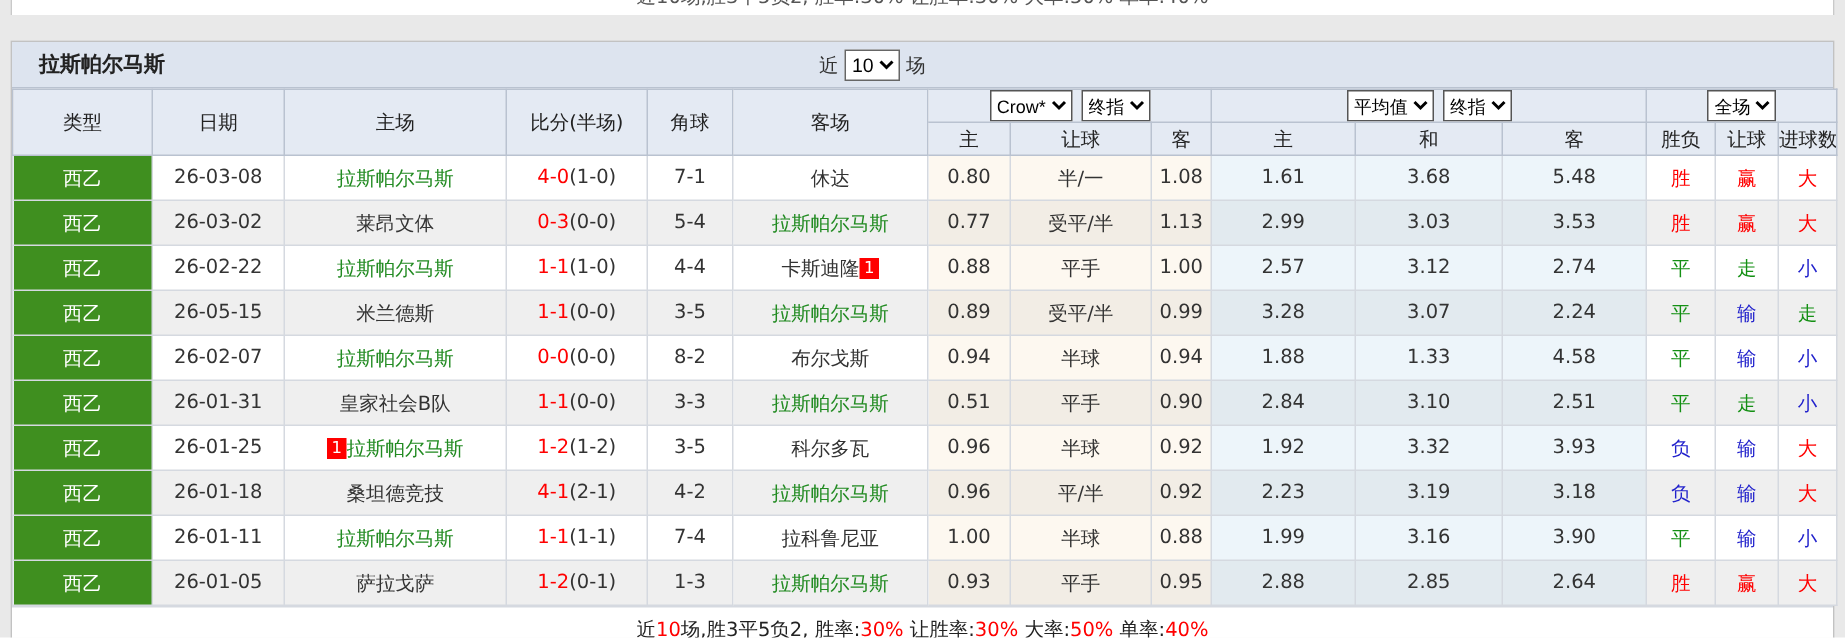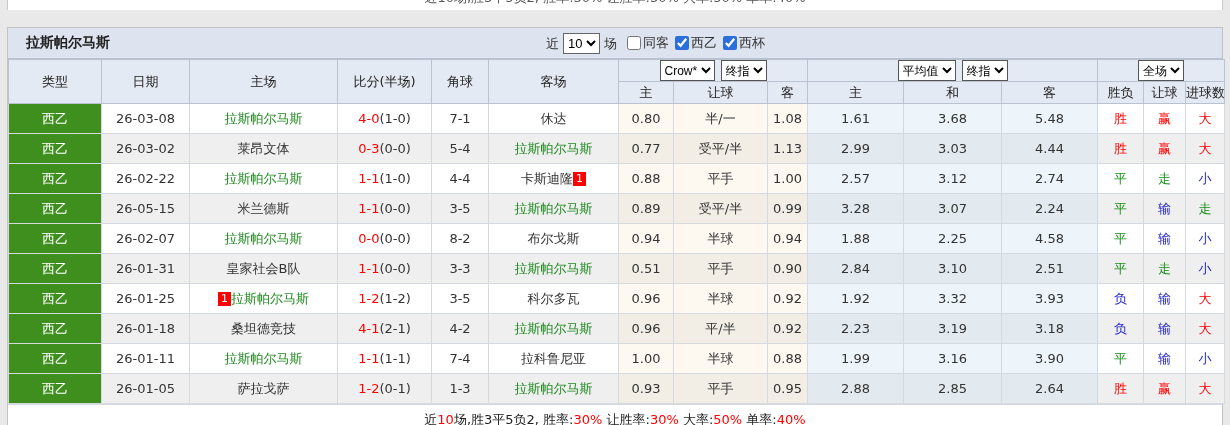--- a/index.html
+++ b/index.html
@@ -77,30 +77,20 @@
 <div class="panel">
 
   <div class="title-bar">
     <span class="team-title">拉斯帕尔马斯</span>
     <span class="filter-group">
       <span>近</span>
       <select>
         <option>10</option>
       </select>
       <span>场</span>
-      <span id="filters-slot"><label class="chk">
-            <input type="checkbox" style="">
-            <span>同客</span>
-          </label><label class="chk">
-            <input type="checkbox" checked="" style="">
-            <span>西乙</span>
-          </label><label class="chk">
-            <input type="checkbox" checked="" style="">
-            <span>西杯</span>
-          </label></span>
     </span>
   </div>
 
   <table>
     <colgroup>
       <col style="width:93px">
         <col style="width:88px">
         <col style="width:148px">
       <col style="width:94px">
         <col style="width:57px">
@@ -169,21 +159,21 @@
     <td>26-03-02</td>
     <td><span>莱昂文体</span></td>
     <td><span class="score-ft txt-red">0-3</span><span class="score-ht">(0-0)</span></td>
     <td>5-4</td>
     <td><span class="team-green">拉斯帕尔马斯</span></td>
     <td class="cream">0.77</td>
     <td class="cream">受平/半</td>
     <td class="cream">1.13</td>
     <td class="blue-bg">2.99</td>
     <td class="blue-bg">3.03</td>
-    <td class="blue-bg">4.44</td>
+    <td class="blue-bg">3.53</td>
     <td class="txt-red">胜</td>
     <td class="txt-red">赢</td>
     <td class="txt-red">大</td>
   </tr>
 
   <tr>
     <td class="league">西乙</td>
     <td>26-02-22</td>
     <td><span class="team-green">拉斯帕尔马斯</span></td>
     <td><span class="score-ft txt-red">1-1</span><span class="score-ht">(1-0)</span></td>
@@ -222,21 +212,21 @@
     <td class="league">西乙</td>
     <td>26-02-07</td>
     <td><span class="team-green">拉斯帕尔马斯</span></td>
     <td><span class="score-ft txt-red">0-0</span><span class="score-ht">(0-0)</span></td>
     <td>8-2</td>
     <td><span>布尔戈斯</span></td>
     <td class="cream">0.94</td>
     <td class="cream">半球</td>
     <td class="cream">0.94</td>
     <td class="blue-bg">1.88</td>
-    <td class="blue-bg">2.25</td>
+    <td class="blue-bg">1.33</td>
     <td class="blue-bg">4.58</td>
     <td class="txt-green">平</td>
     <td class="txt-blue">输</td>
     <td class="txt-blue">小</td>
   </tr>
 
   <tr>
     <td class="league">西乙</td>
     <td>26-01-31</td>
     <td><span>皇家社会B队</span></td>

